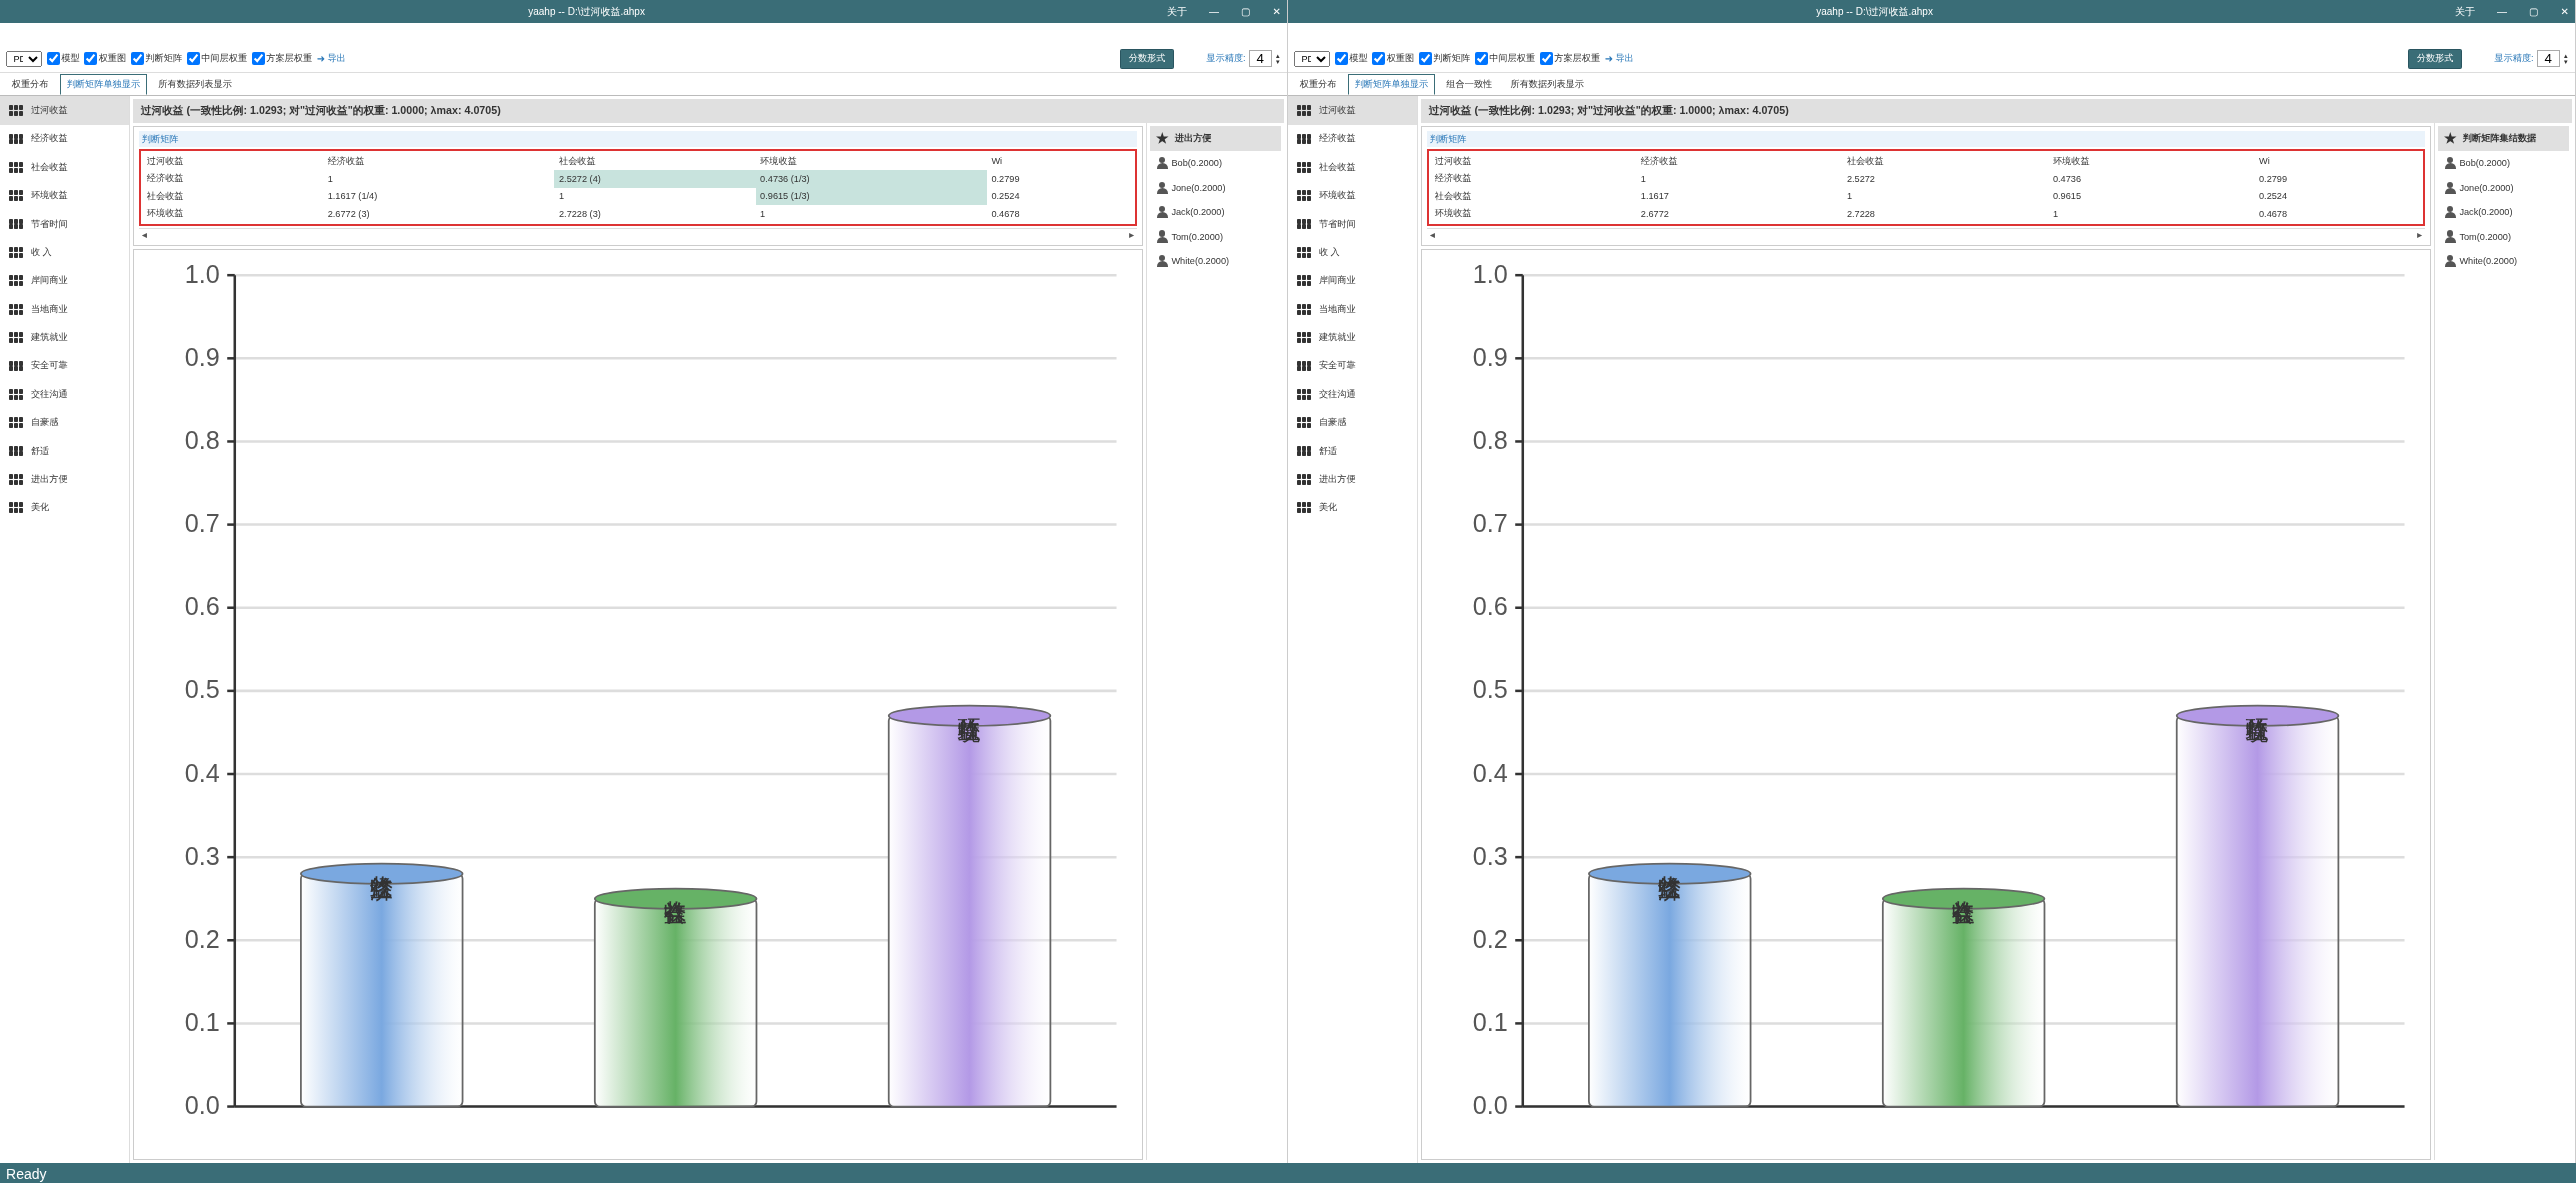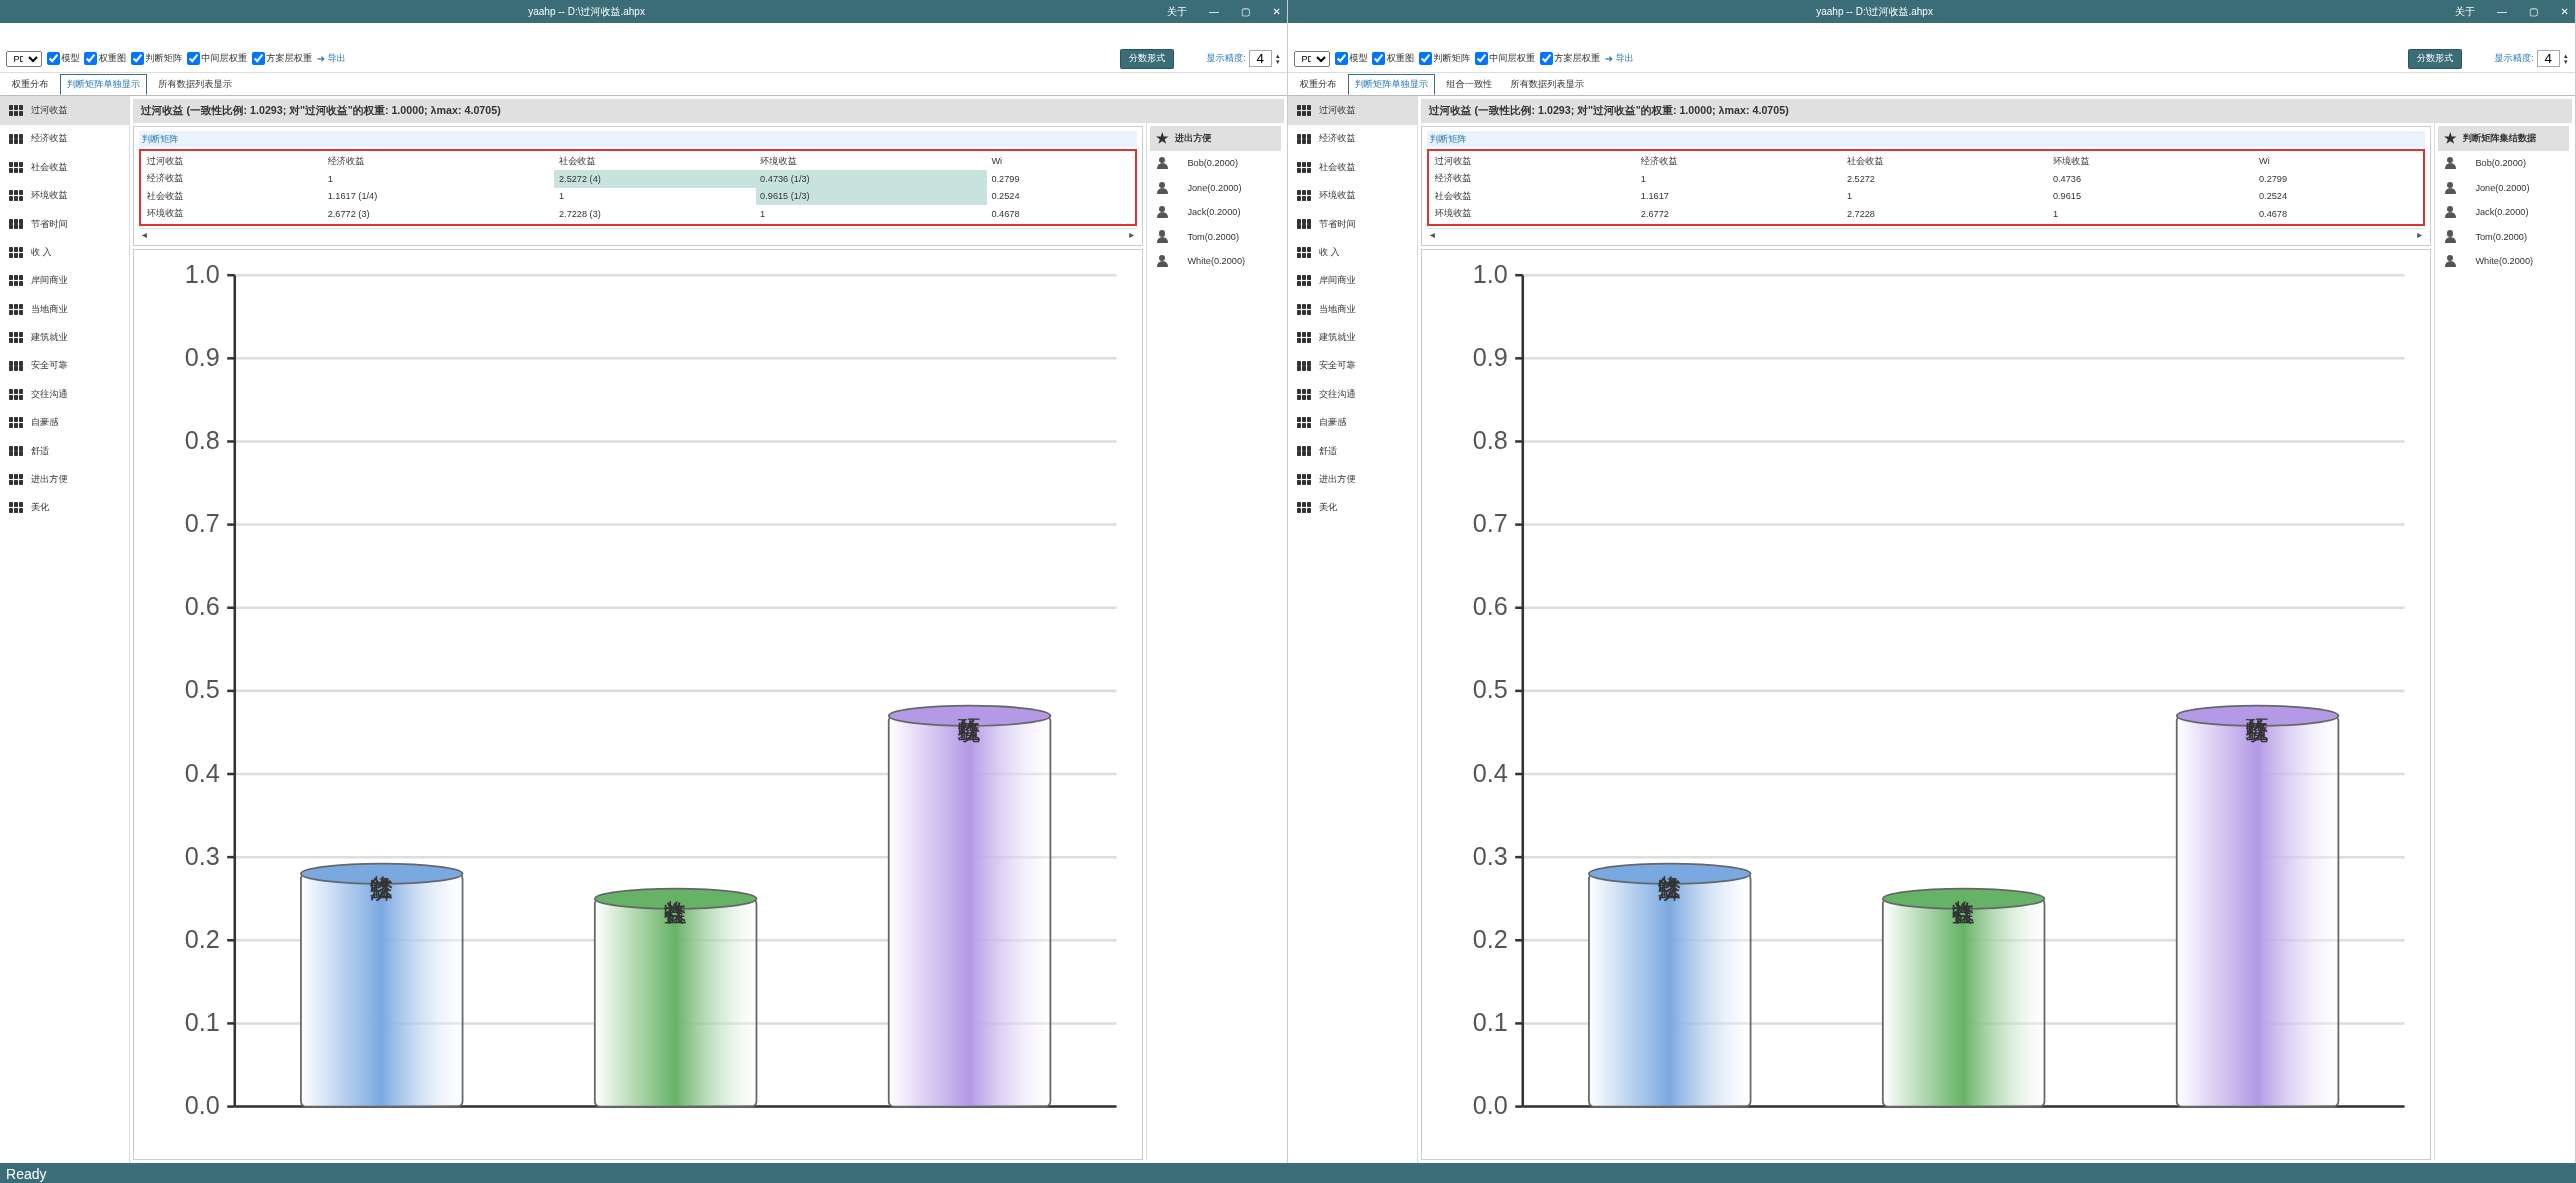--- a/index.html
+++ b/index.html
@@ -40,21 +40,21 @@
 .matrix-table td.hl{background:#c8e3dd}
 .matrix-table td.wi{background:#fff}
 .scroll-row{height:12.3px;position:relative;border-top:0.8px solid #ddd;margin-top:1.5px}
 .scroll-row .arrow{position:absolute;top:0.8px;font-size:8.4px;color:#555;cursor:pointer}
 .scroll-row .arrow.l{left:1.5px}
 .scroll-row .arrow.r{right:1.5px}
 .chart{flex:1;border:0.8px solid #ccc;position:relative;min-height:154px}
 .chart svg{width:100%;height:100%}
 .right-panel{width:138px;border-left:0.8px solid #ddd;padding:3.1px}
 .right-panel .header{display:flex;align-items:center;gap:6.1px;background:#e0e0e0;padding:4.6px 6.1px;font-weight:bold}
-.right-panel .person{display:flex;align-items:center;gap:19px;padding:6.1px 6.1px;cursor:pointer}
+.right-panel .person{display:flex;align-items:center;gap:3px;padding:6.1px 6.1px;cursor:pointer}
 .star{font-size:14px}
 .person-icon{width:12.3px;height:12.3px;border-radius:50%;position:relative}
 .person-icon::before{content:"";position:absolute;top:0;left:3.1px;width:6.1px;height:6.1px;background:#555;border-radius:50%}
 .person-icon::after{content:"";position:absolute;bottom:0;left:0.8px;width:10.7px;height:6.1px;background:#555;border-radius:5.4px 5.4px 0 0}
 .statusbar{background:#3a6d77;color:#fff;padding:3.1px 6.1px;font-size:14px}
 .arrow-icon{color:#2a78b8;font-size:10px}
 </style>
 </head>
 <body>
 

